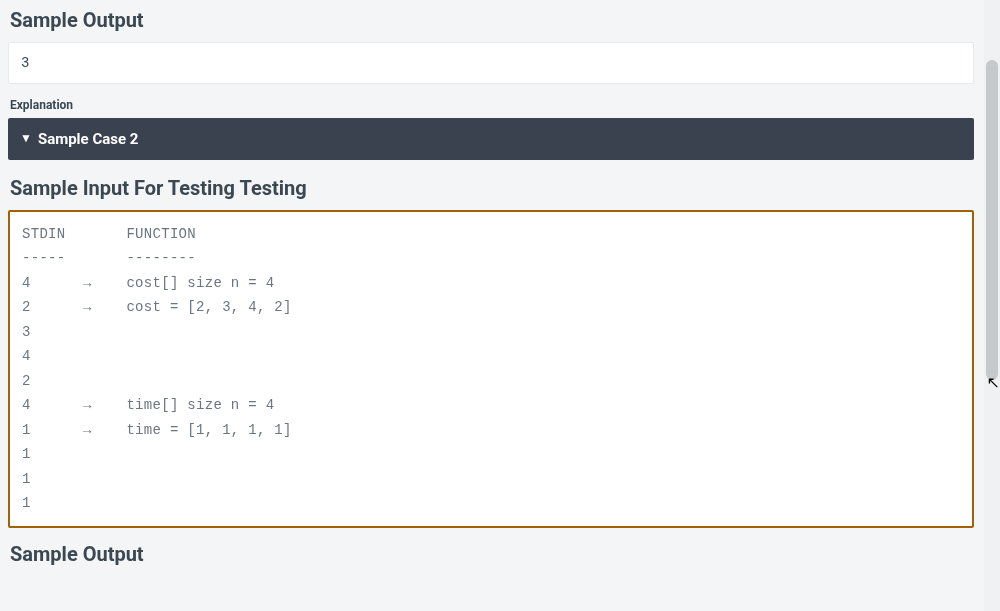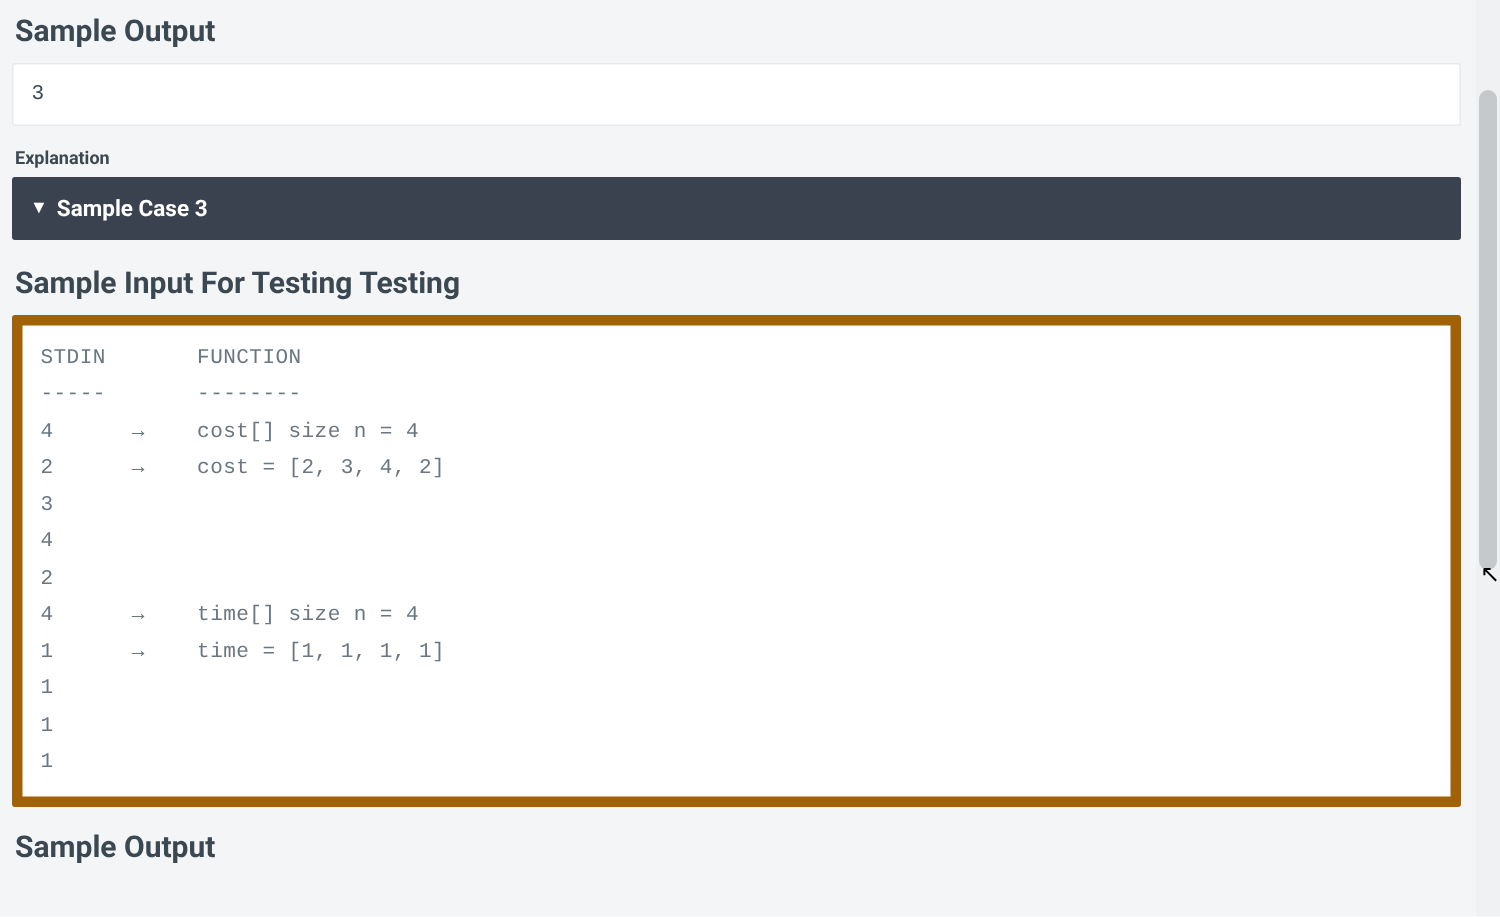--- a/index.html
+++ b/index.html
@@ -61,21 +61,21 @@
       display: flex;
       align-items: center;
       cursor: pointer;
     }
     .sample-case-bar .chev {
       margin-right: 6px;
       font-size: 12px;
     }
     .code-block {
       background: #ffffff;
-      border: 7px solid #a16207;
+      border: 2px solid #a16207;
       border-radius: 2px;
       padding: 10px 12px 10px 12px;
       font-family: "Courier New", Courier, monospace;
       font-size: 14px;
       color: #6b7680;
       white-space: pre;
       line-height: 1.75;
       margin-bottom: 6px;
       letter-spacing: 0.3px;
     }
@@ -109,21 +109,21 @@
 <body>
 
 <div class="content-area">
   <div class="section-header">Sample Output</div>
   <div class="output-box">3</div>
 
   <div class="explanation-header">Explanation</div>
 
   <div class="sample-case-bar">
     <span class="chev">▼</span>
-    <span>Sample Case 3</span>
+    <span>Sample Case 2</span>
   </div>
 
   <div class="section-header">Sample Input For Testing Testing</div>
 
   <div class="code-block">STDIN       FUNCTION
 -----       --------
 4      →    cost[] size n = 4
 2      →    cost = [2, 3, 4, 2]
 3
 4

